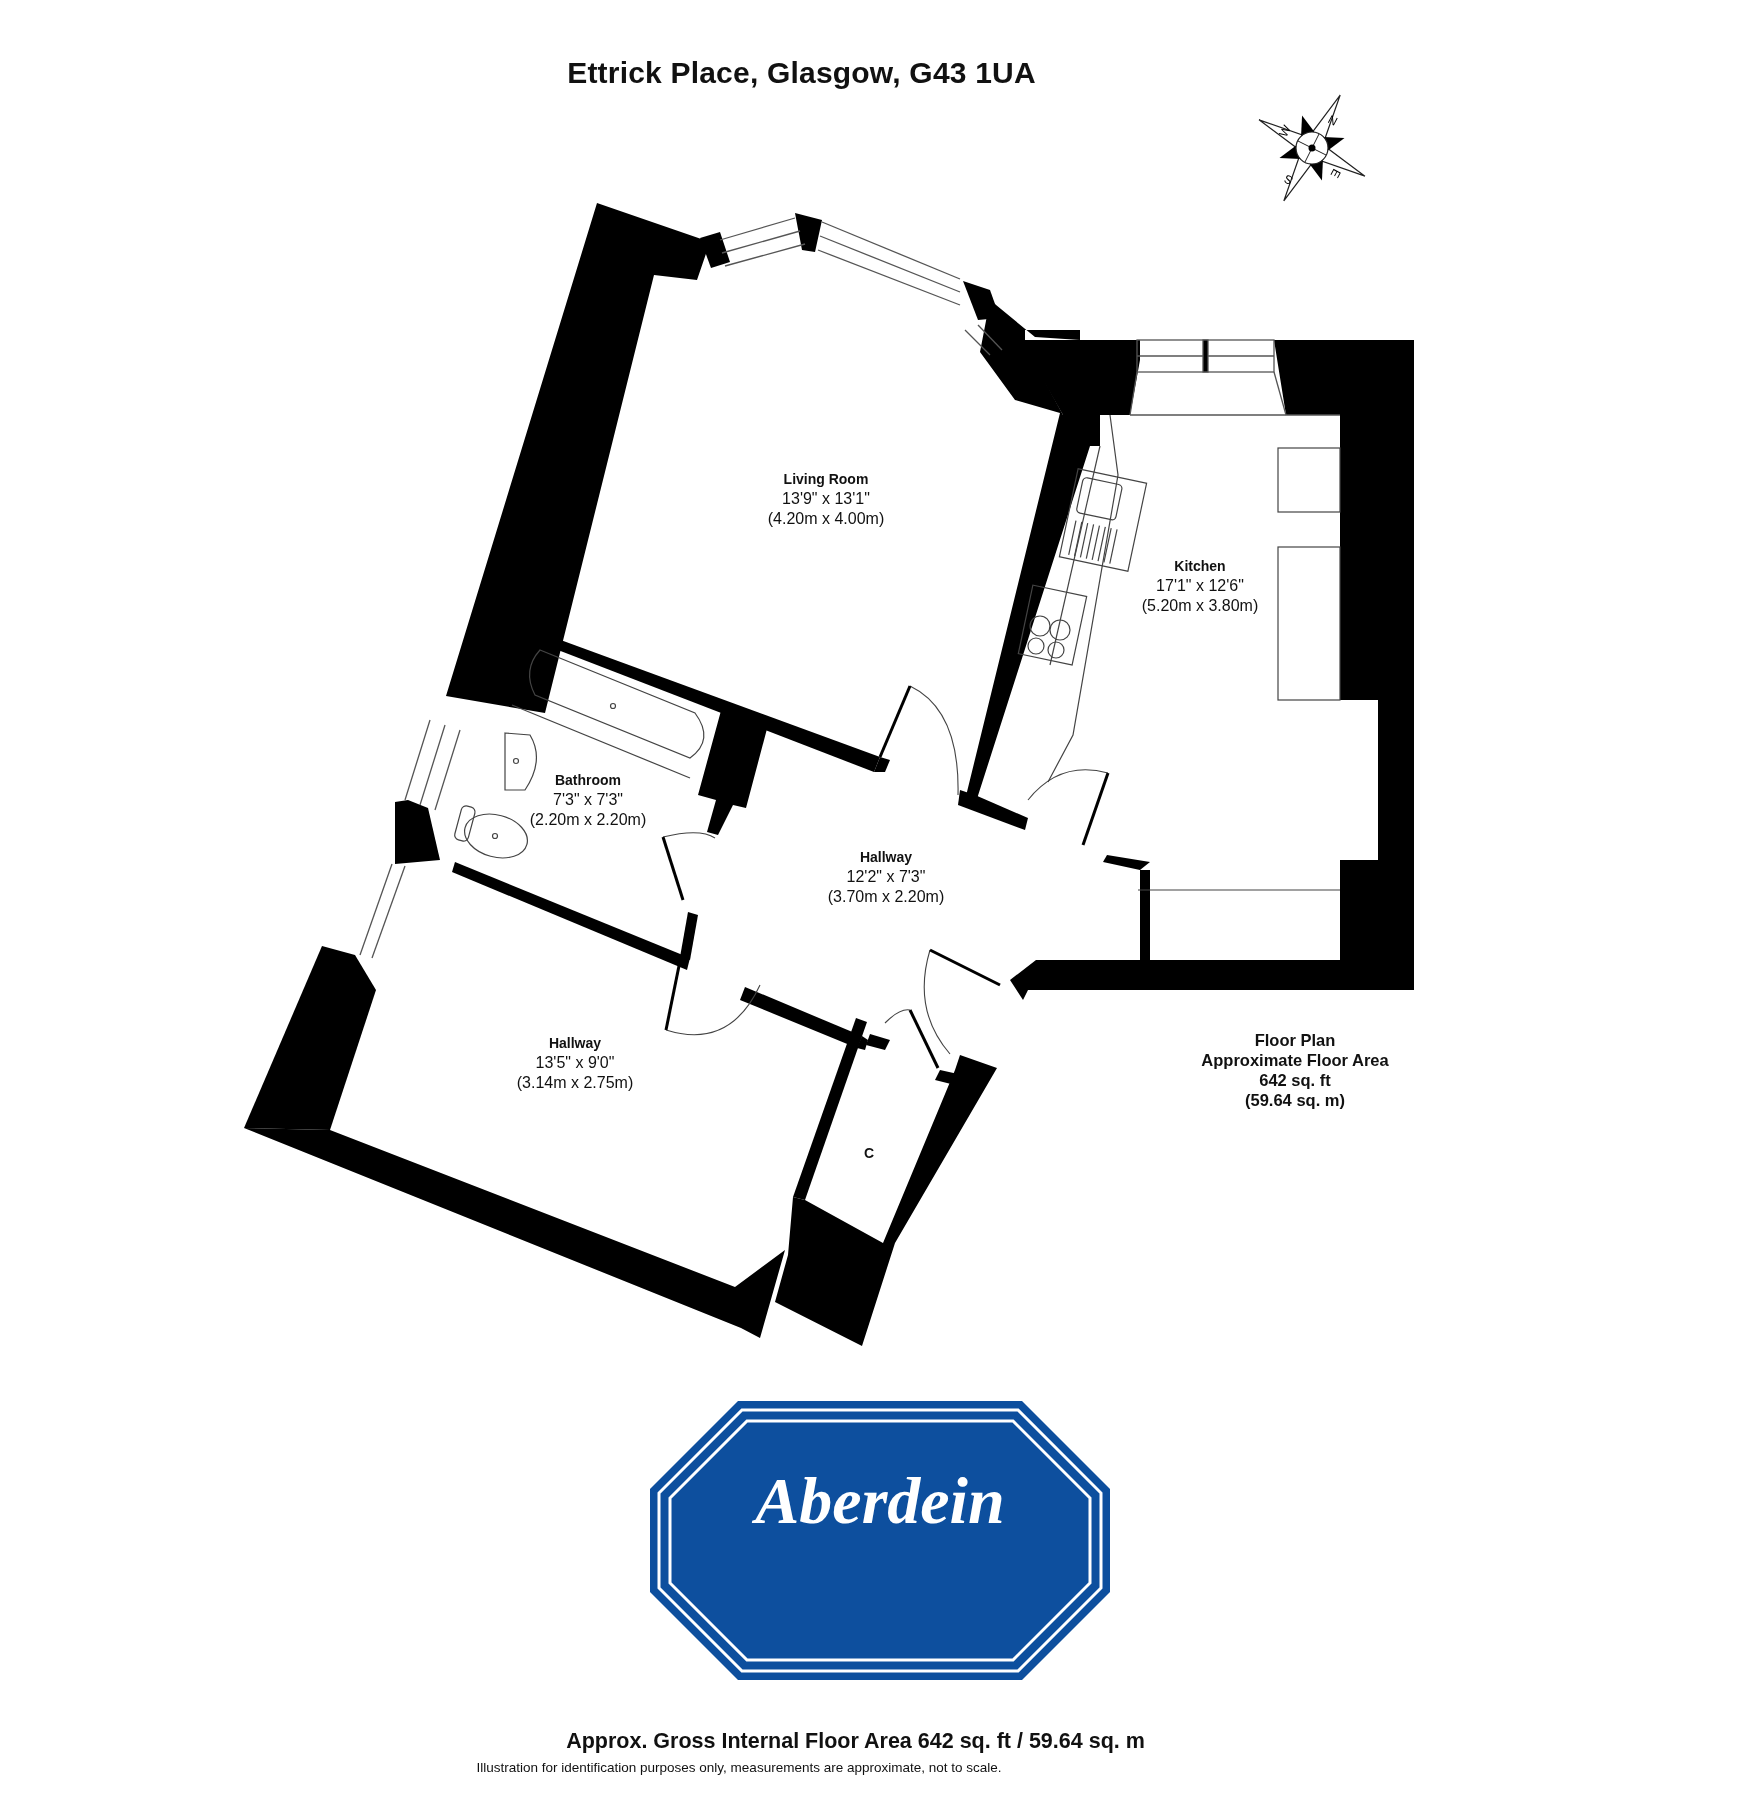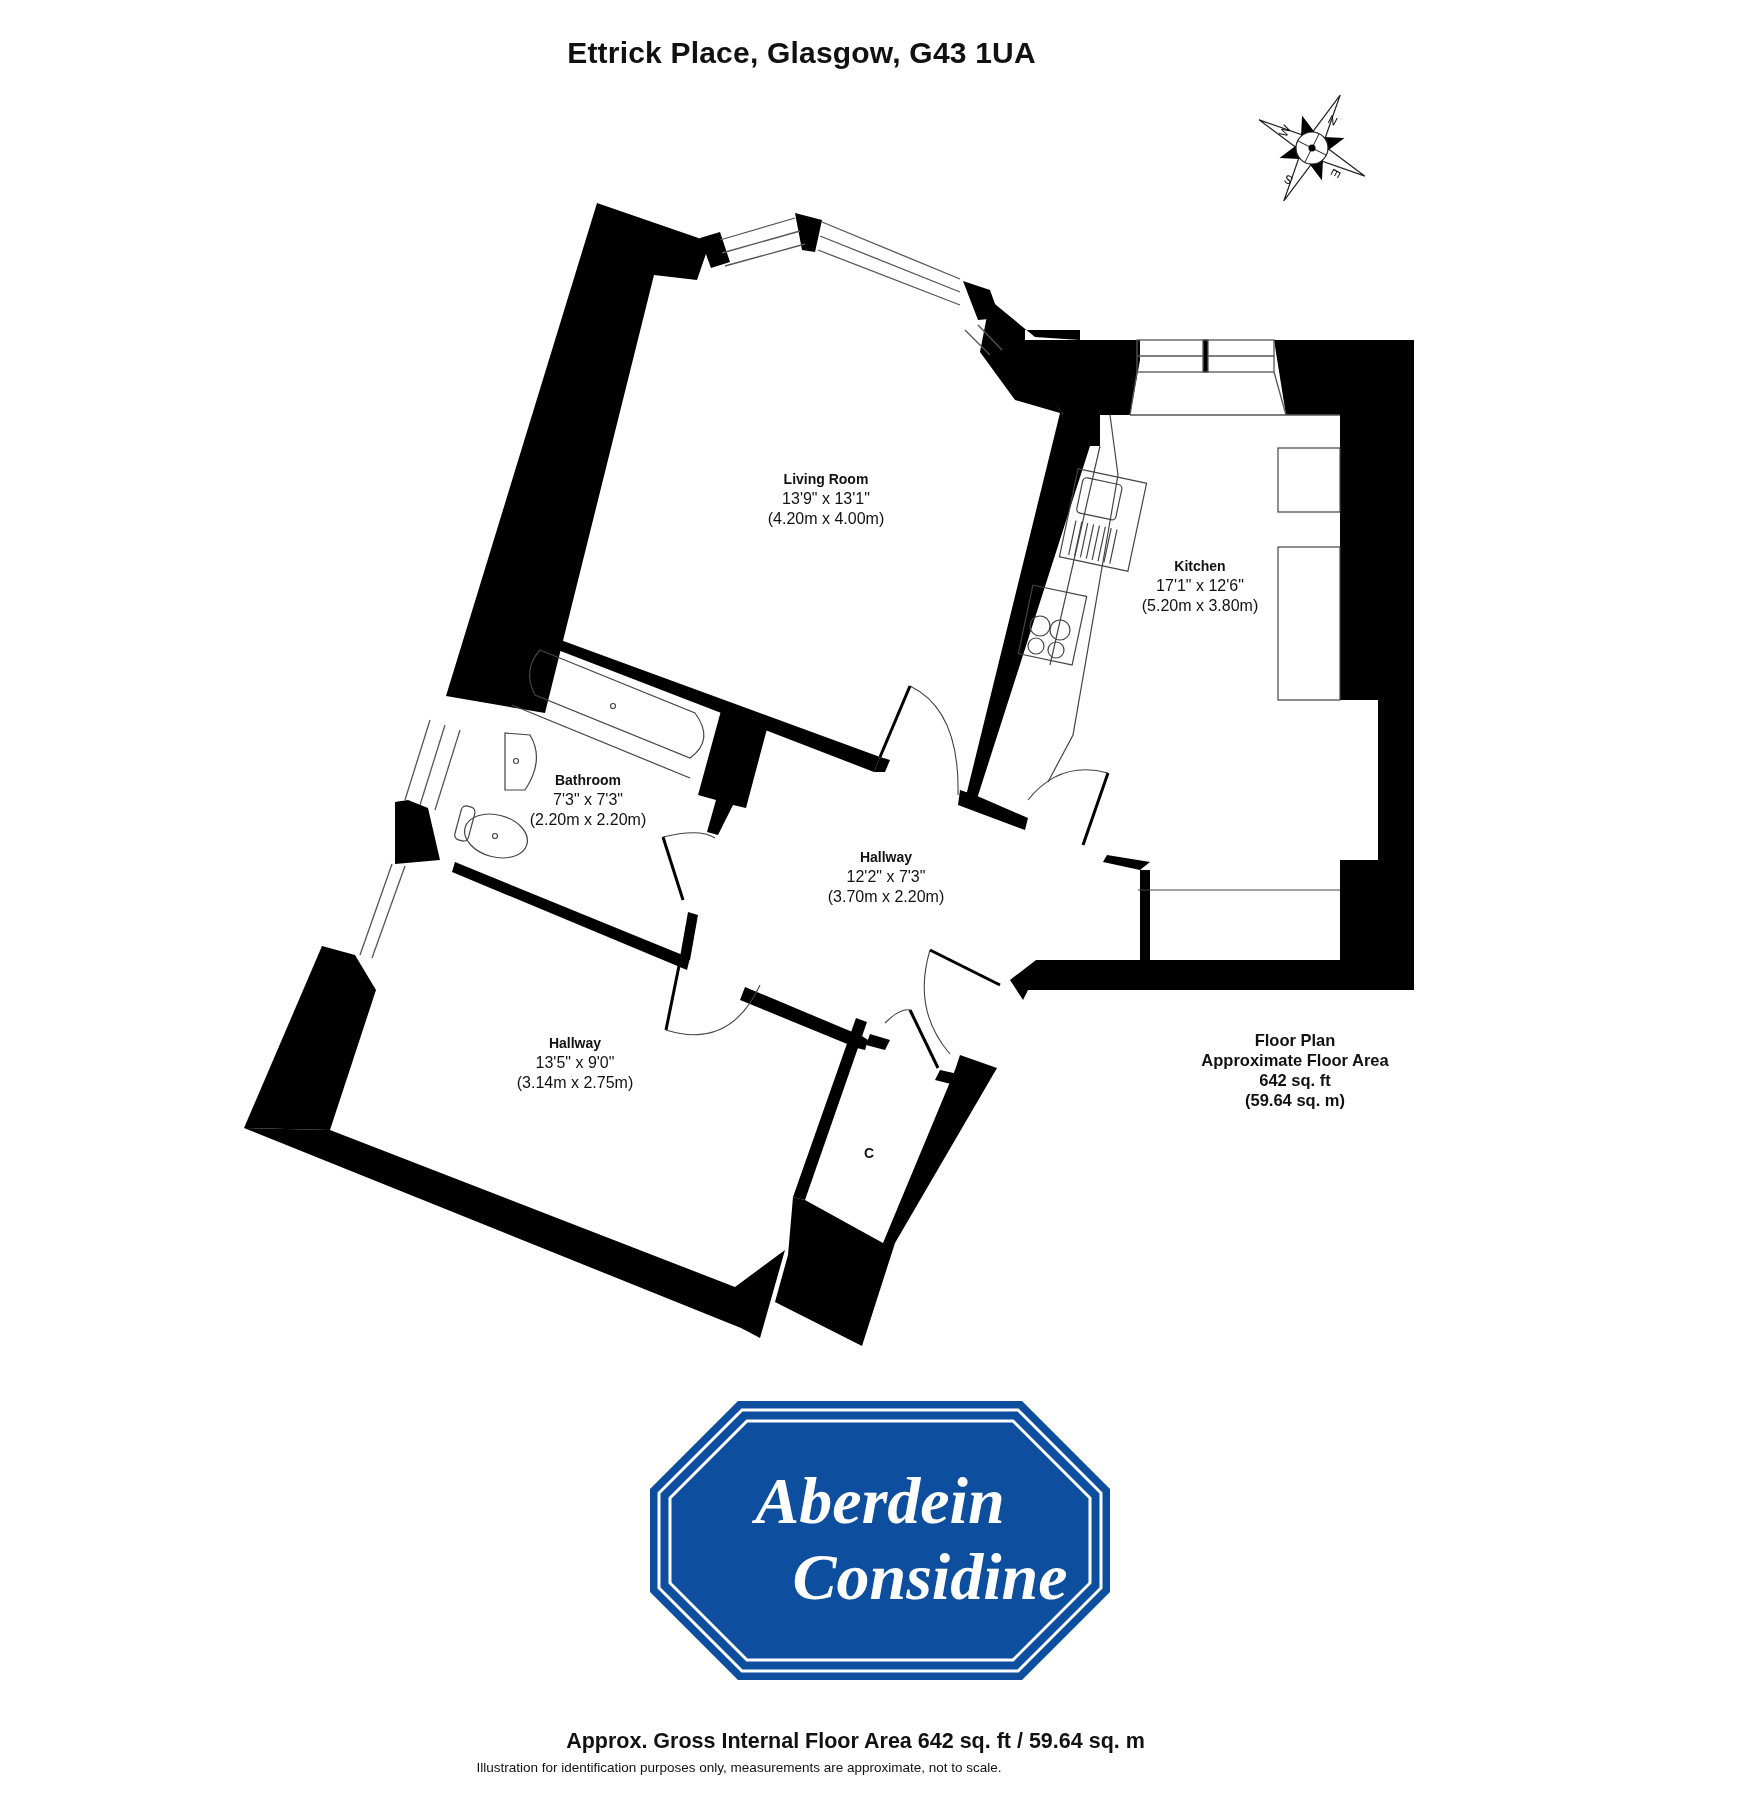--- a/index.html
+++ b/index.html
@@ -1,17 +1,17 @@
 <!DOCTYPE html>
 <html><head>
 <meta charset="utf-8">
 <style>
   html, body { margin:0; padding:0; background:#ffffff; }
   body { width:1759px; height:1800px; position:relative; overflow:hidden; font-family:"Liberation Sans", sans-serif; color:#111; }
-  .title { position:absolute; left:0; width:1603px; top:36px; text-align:center; font-weight:bold; font-size:30px; letter-spacing:0.2px; }
+  .title { position:absolute; left:0; width:1603px; top:56px; text-align:center; font-weight:bold; font-size:30px; letter-spacing:0.2px; }
   svg.plan { position:absolute; left:0; top:0; }
   .room-label { position:absolute; text-align:center; font-size:16px; line-height:20px; color:#111; transform:translateX(-50%); white-space:nowrap; }
   .room-label .name { font-weight:bold; font-size:14px; }
   .area-summary { position:absolute; left:1295px; top:1030px; transform:translateX(-50%); text-align:center; font-weight:bold; font-size:16.5px; line-height:20px; white-space:nowrap; }
   .logo { position:absolute; left:650px; top:1401px; width:460px; height:279px; }
   .logo-text { position:absolute; left:0; width:100%; text-align:center; color:#fff; font-family:"Liberation Serif", serif; font-style:italic; font-weight:bold; }
   .footer-main { position:absolute; left:0; width:1711px; top:1729px; text-align:center; font-weight:bold; font-size:21.5px; }
   .footer-sub { position:absolute; left:0; width:1478px; top:1760px; text-align:center; font-size:13.5px; }
 </style>
 </head>
@@ -193,17 +193,16 @@
   <div>(59.64 sq. m)</div>
 </div>
 
 <div class="logo">
   <svg width="460" height="279" viewBox="0 0 460 279" style="position:absolute;left:0;top:0;">
     <polygon points="88,0 372,0 460,88 460,191 372,279 88,279 0,191 0,88" fill="#0d4f9e"></polygon>
     <polygon points="92,9 368,9 451,92 451,187 368,270 92,270 9,187 9,92" fill="none" stroke="#fff" stroke-width="3"></polygon>
     <polygon points="97,20 363,20 440,97 440,182 363,259 97,259 20,182 20,97" fill="none" stroke="#fff" stroke-width="3"></polygon>
   </svg>
   <div class="logo-text" style="top:62px; font-size:66px; ">Aberdein</div>
-  <div class="logo-text" style="top:138px; font-size:66px; padding-left:50px;">Considine</div>
 </div>
 
 <div class="footer-main">Approx. Gross Internal Floor Area 642 sq. ft / 59.64 sq. m</div>
 <div class="footer-sub">Illustration for identification purposes only, measurements are approximate, not to scale.</div>
 
 </body></html>

